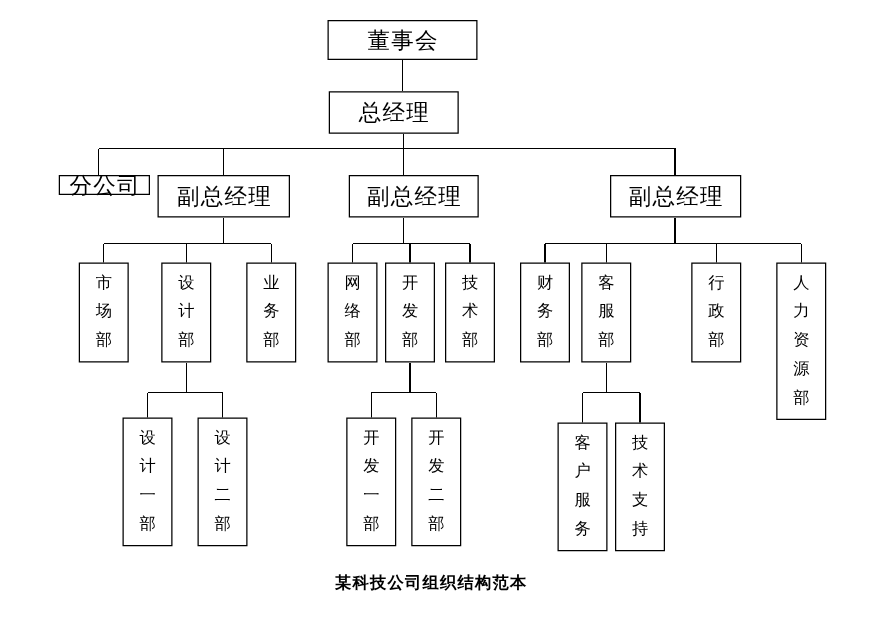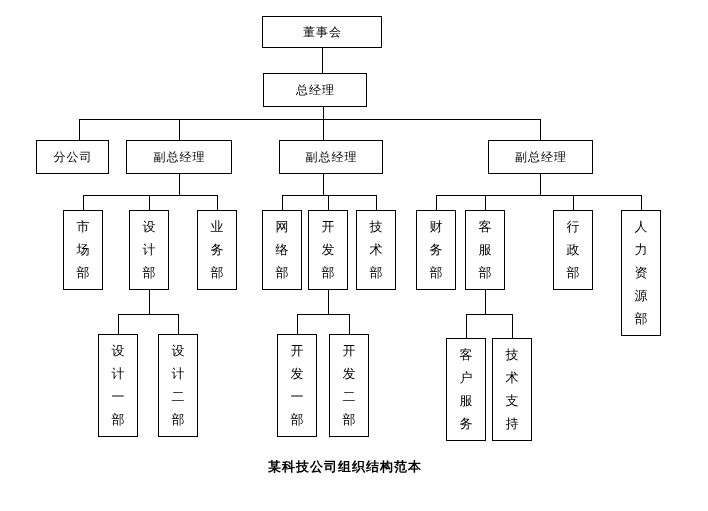--- a/index.html
+++ b/index.html
@@ -13,21 +13,21 @@
   }
   #wires { position:absolute; left:0; top:0; width:708px; height:511px; }
   .node {
     position:absolute;
     box-sizing:border-box;
     border:1px solid #000;
     background:#fff;
     display:flex; align-items:center; justify-content:center;
   }
   .h .lbl {
-    font-size:12px; letter-spacing:1px; white-space:nowrap;
+    font-size:18px; letter-spacing:1px; white-space:nowrap;
     text-indent:1px;
   }
   .v .lbl {
     display:flex; flex-direction:column; justify-content:space-evenly; align-items:center;
     width:100%; height:100%;
     font-size:13px; line-height:14px;
   }
   .v .lbl span { display:block; }
   #caption {
     position:absolute; left:0; top:458px; width:690px;
@@ -66,21 +66,21 @@
       M466 314 V338  M512 314 V338"></path>
   </svg>
 
   <div class="node h" style="left:262px;top:16px;width:120px;height:32px">
     <span class="lbl">董事会</span>
   </div>
   <div class="node h" style="left:263px;top:73px;width:104px;height:34px">
     <span class="lbl">总经理</span>
   </div>
 
-  <div class="node h" style="left:36px;top:140px;width:73px;height:34px">
+  <div class="node h" style="left:47px;top:140px;width:73px;height:16px">
     <span class="lbl">分公司</span>
   </div>
   <div class="node h" style="left:126px;top:140px;width:106px;height:34px">
     <span class="lbl">副总经理</span>
   </div>
   <div class="node h" style="left:279px;top:140px;width:104px;height:34px">
     <span class="lbl">副总经理</span>
   </div>
   <div class="node h" style="left:488px;top:140px;width:105px;height:34px">
     <span class="lbl">副总经理</span>

